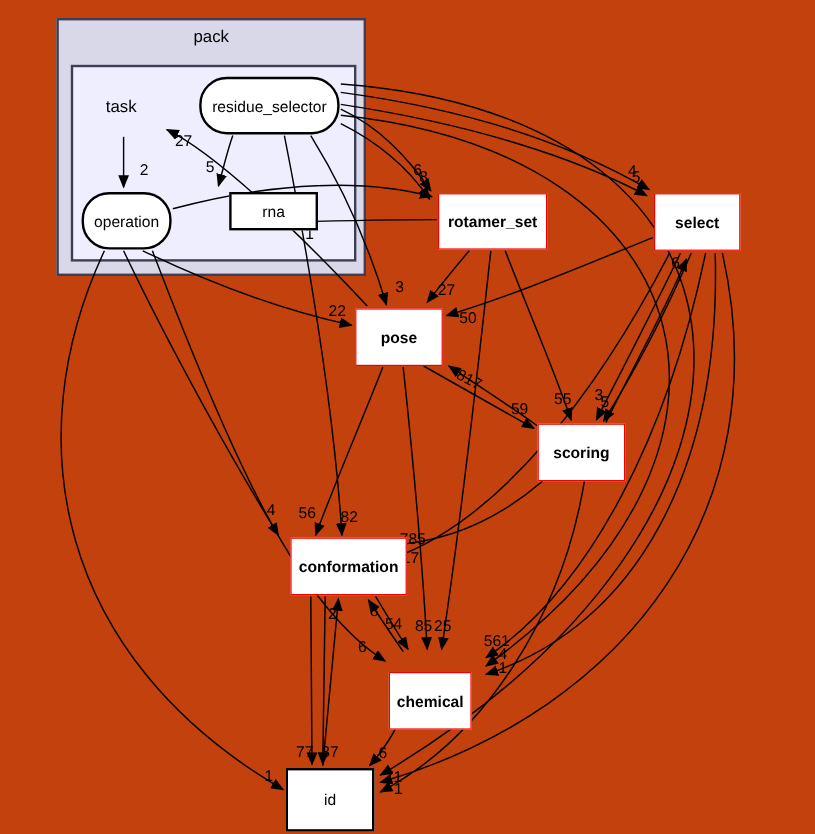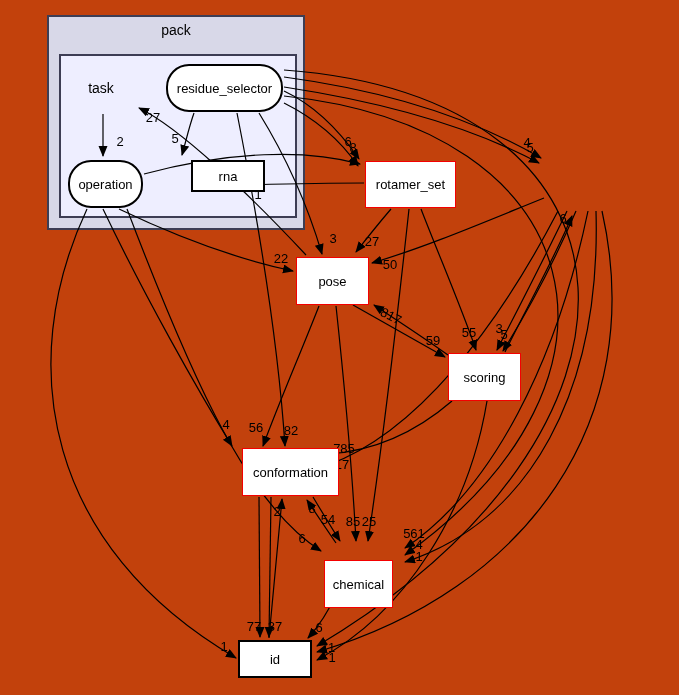--- a/index.html
+++ b/index.html
@@ -4,21 +4,21 @@
 <style>
   html,body{margin:0;padding:0;background:#ffffff;}
   .canvas{position:relative;width:679px;height:695px;background:#c2410c;
           font-family:"Liberation Sans",sans-serif;overflow:hidden;}
   .cluster{position:absolute;border:2px solid #3d3d54;box-sizing:border-box;z-index:1;}
   .cluster-label{position:absolute;transform:translate(-50%,-50%);font-size:14px;color:#000;z-index:2;white-space:nowrap;}
   #edge-layer{position:absolute;left:0;top:0;width:679px;height:695px;z-index:3;}
   .node{position:absolute;background:#ffffff;box-sizing:border-box;display:flex;
         align-items:center;justify-content:center;z-index:4;font-size:13px;color:#000;white-space:nowrap;}
   .node.internal{border:2px solid #000000;}
-  .node.external{border:1.5px solid #f40000;}
+  .node.external{border:1.5px solid #f40000;font-weight:bold;}
   .edge-text{font-size:13px;fill:#000;}
 </style>
 </head>
 <body>
 
 <div class="canvas">
 
   <div class="cluster" style="left: 47px; top: 15px; width: 258px; height: 215px; background: rgb(216, 216, 232);"></div>
   <div class="cluster" style="left: 59px; top: 54px; width: 238px; height: 164px; background: rgb(238, 238, 255);"></div>
   <span class="cluster-label" style="left: 176px; top: 30px;">pack</span>
@@ -115,29 +115,32 @@
     </div>
   <div class="node internal" style="left: 68px; top: 160px; width: 75px; height: 48px; border-radius: 23px;">
     <span>operation</span>
     </div>
   <div class="node internal" style="left: 166px; top: 160px; width: 74px; height: 32px; margin-left: 25px;">
     <span>rna</span>
     </div>
   <div class="node external" style="left: 365px; top: 161px; width: 91px; height: 47px;">
     <span>rotamer_set</span>
     </div>
+  <div class="node external" style="left: 545px; top: 161px; width: 72px; height: 48px;">
+    <span>select</span>
+    </div>
   <div class="node external" style="left: 296px; top: 257px; width: 73px; height: 48px;">
     <span>pose</span>
     </div>
   <div class="node external" style="left: 448px; top: 353px; width: 73px; height: 48px;">
     <span>scoring</span>
     </div>
   <div class="node external" style="left: 227px; top: 448px; width: 97px; height: 48px; margin-left: 15px;">
     <span>conformation</span>
     </div>
   <div class="node external" style="left: 324px; top: 560px; width: 69px; height: 48px;">
     <span>chemical</span>
     </div>
-  <div class="node internal" style="left: 238px; top: 640px; width: 74px; height: 38px;">
+  <div class="node internal" style="left: 238px; top: 640px; width: 74px; height: 53px;">
     <span>id</span>
     </div>
 
 </div>
 
 </body></html>

